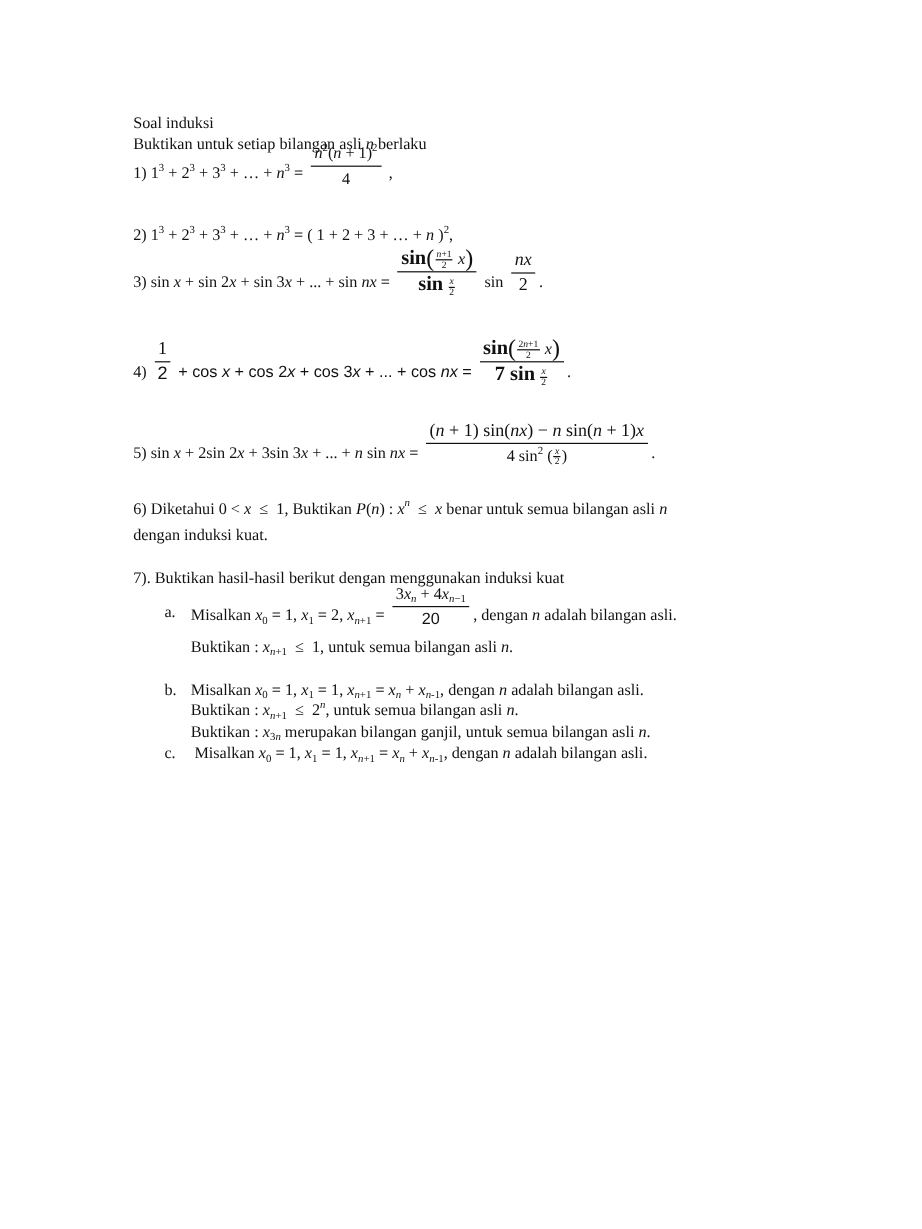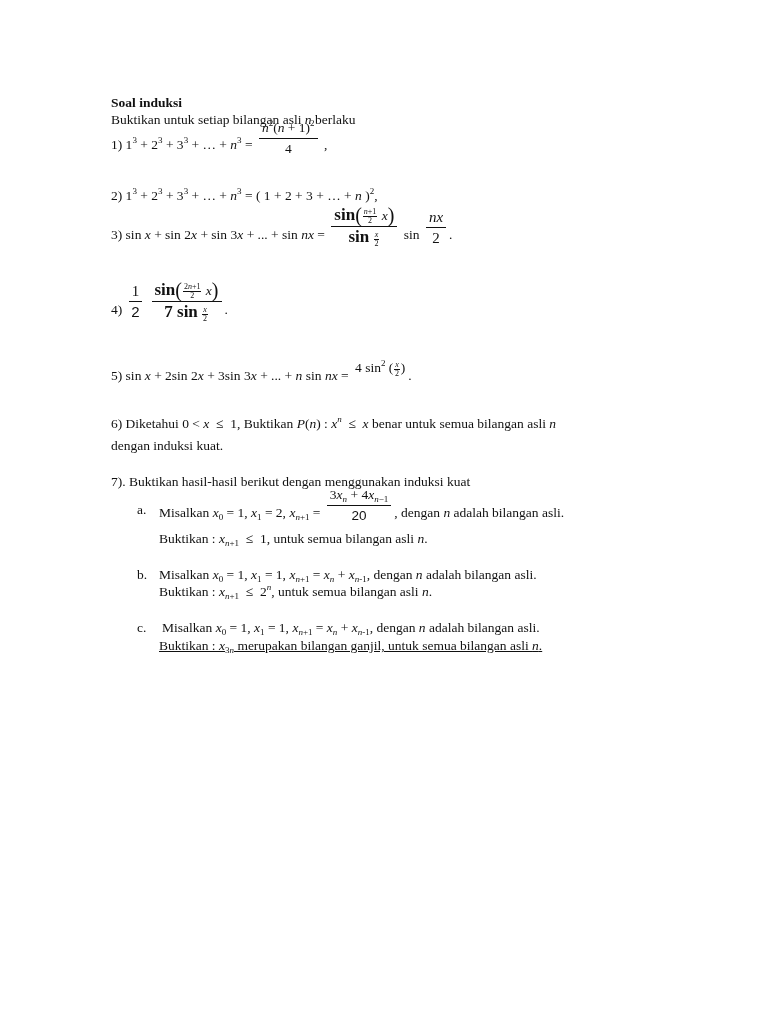--- a/index.html
+++ b/index.html
@@ -18,21 +18,21 @@
   .big { font-size:17px; font-weight:bold; }
   .sans { font-family:"Liberation Sans", "DejaVu Sans", sans-serif; }
   .paren { font-size:20px; font-weight:normal; vertical-align:-2px; }
   .eq-big { font-size:15px; }
 </style>
 </head>
 <body>
 
 <div>
 
-  <div class="line" style="left:111px; top:95px;font-weight:bold;">Soal induksi</div>
+  <div class="line" style="left:111px; top:95px;">Soal induksi</div>
 
   <div class="line" style="left:111px; top:112px;text-align:right;">Buktikan untuk setiap bilangan asli <i>n</i> berlaku</div>
 
   <div class="line" style="left:111px; top:133px;">
     1) 1<sup>3</sup> + 2<sup>3</sup> + 3<sup>3</sup> + … + <i>n</i><sup>3</sup> =
     <span class="frac" style="margin-top:-14px;">
       <span class="num"><i>n</i><sup>2</sup>(<i>n</i> + 1)<sup>2</sup></span>
       <span class="den">4</span>
     </span> ,
   </div>
@@ -53,29 +53,31 @@
       <span class="den eq-big">2</span>
     </span>.
   </div>
 
   <div class="line" style="left:111px; top:299px;">
     4)
     <span class="frac sans" style="margin-top:-18px;">
       <span class="num eq-big">1</span>
       <span class="den eq-big">2</span>
     </span>
+    <span class="sans">+ cos <i>x</i> + cos 2<i>x</i> + cos 3<i>x</i> + ... + cos <i>nx</i> =</span>
     <span class="frac" style="margin-top:-18px;">
       <span class="num"><span class="big">sin</span><span class="paren">(</span><span class="sfrac"><span class="num">2<i>n</i>+1</span><span class="den">2</span></span> <i>x</i><span class="paren">)</span></span>
       <span class="den"><span class="big">7 sin</span> <span class="sfrac"><span class="num"><i>x</i></span><span class="den">2</span></span></span>
     </span>.
   </div>
 
   <div class="line" style="left:111px; top:368px;">
     5) sin <i>x</i> + 2sin 2<i>x</i> + 3sin 3<i>x</i> + ... + <i>n</i> sin <i>nx</i> =
     <span class="frac" style="margin-top:-18px;">
+      <span class="num eq-big">(<i>n</i> + 1) sin(<i>nx</i>) − <i>n</i> sin(<i>n</i> + 1)<i>x</i></span>
       <span class="den">4 sin<sup>2</sup> (<span class="sfrac"><span class="num"><i>x</i></span><span class="den">2</span></span>)</span>
     </span>.
   </div>
 
   <div class="line" style="left:111px; top:416px;">
     6) Diketahui 0 &lt; <i>x</i> &nbsp;≤&nbsp; 1, Buktikan <i>P</i>(<i>n</i>) : <i>x</i><sup><i>n</i></sup> &nbsp;≤&nbsp; <i>x</i> benar untuk semua bilangan asli <i>n</i>
   </div>
   <div class="line" style="left:111px; top:438px;">dengan induksi kuat.</div>
 
   <div class="line" style="left:111px; top:474px;">7). Buktikan hasil-hasil berikut dengan menggunakan induksi kuat</div>
@@ -97,17 +99,17 @@
     Misalkan <i>x</i><sub>0</sub> = 1, <i>x</i><sub>1</sub> = 1, <i>x</i><sub><i>n</i>+1</sub> = <i>x</i><sub><i>n</i></sub> + <i>x</i><sub><i>n</i>-1</sub>, dengan <i>n</i> adalah bilangan asli.
   </div>
   <div class="line" style="left:159px; top:584px;">
     Buktikan : <i>x</i><sub><i>n</i>+1</sub> &nbsp;≤&nbsp; 2<sup><i>n</i></sup>, untuk semua bilangan asli <i>n</i>.
   </div>
 
   <div class="line" style="left:137px; top:620px;">c.</div>
   <div class="line" style="left:162px; top:620px;">
     Misalkan <i>x</i><sub>0</sub> = 1, <i>x</i><sub>1</sub> = 1, <i>x</i><sub><i>n</i>+1</sub> = <i>x</i><sub><i>n</i></sub> + <i>x</i><sub><i>n</i>-1</sub>, dengan <i>n</i> adalah bilangan asli.
   </div>
-  <div class="line" style="left:159px; top:638px;text-decoration:underline;">
+  <div class="line" style="left:159px; top:602px;">
     Buktikan : <i>x</i><sub>3<i>n</i></sub> merupakan bilangan ganjil, untuk semua bilangan asli <i>n</i>.
   </div>
 
 </div>
 
 </body></html>

